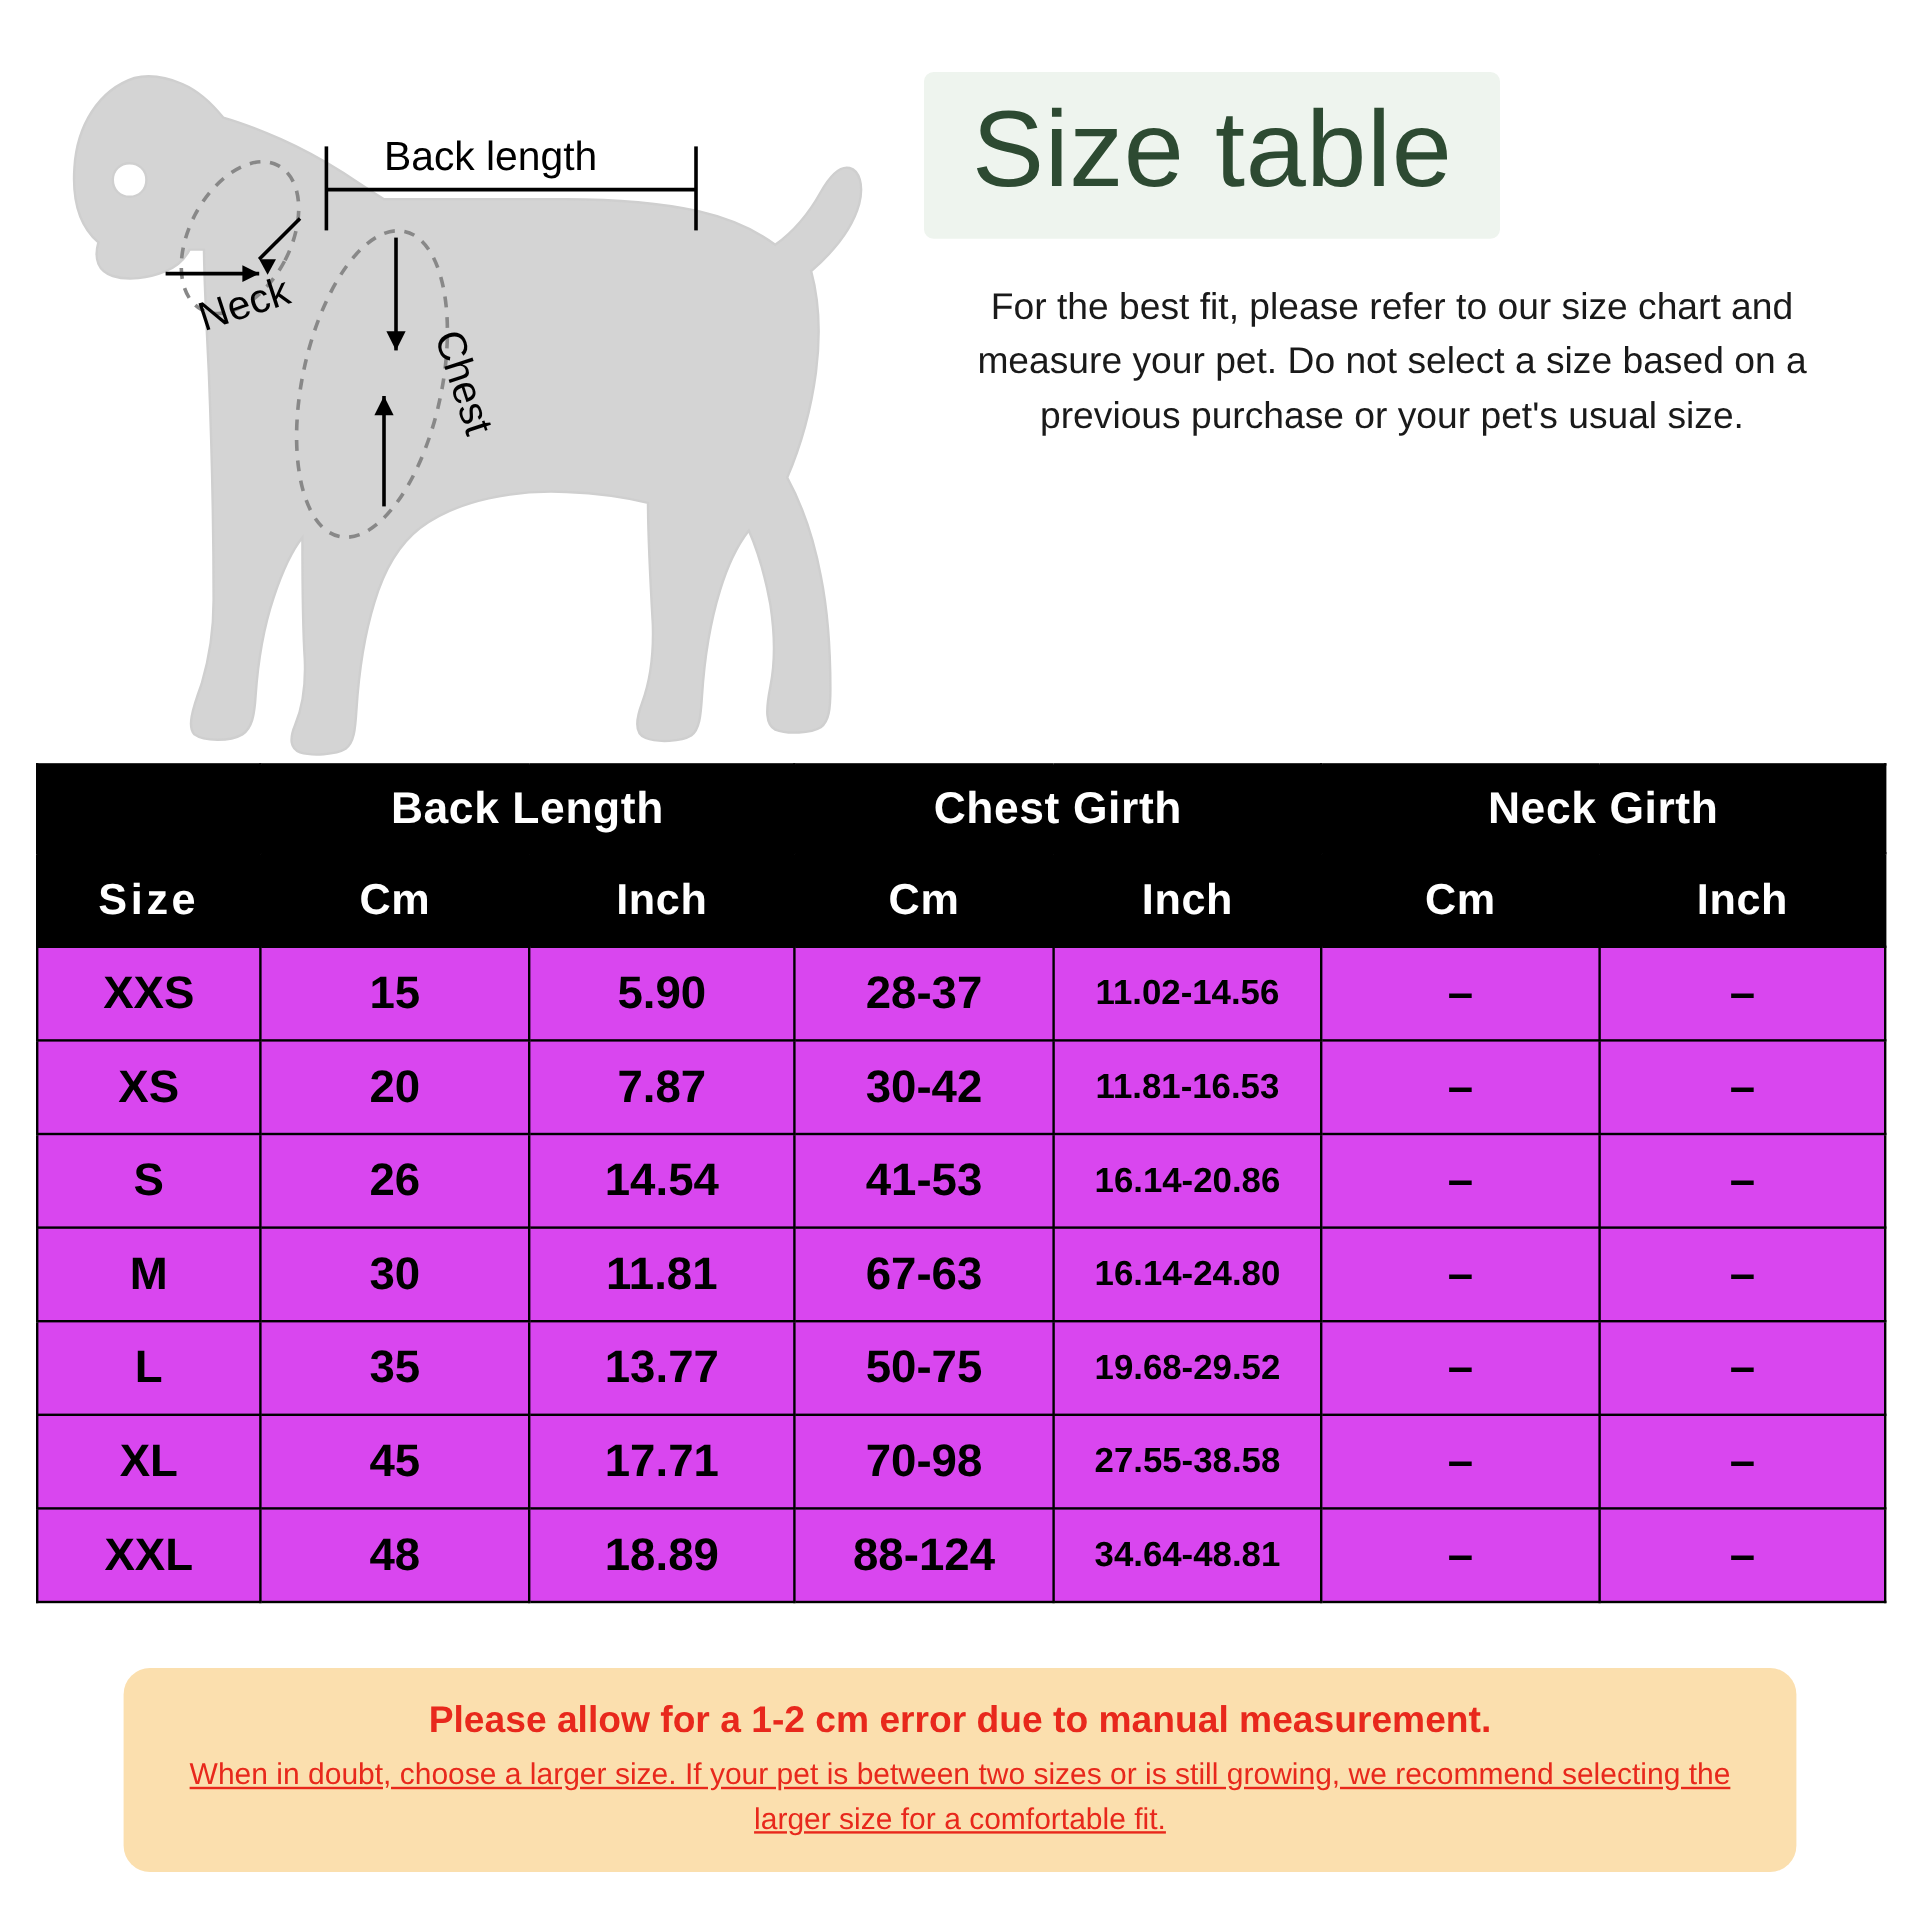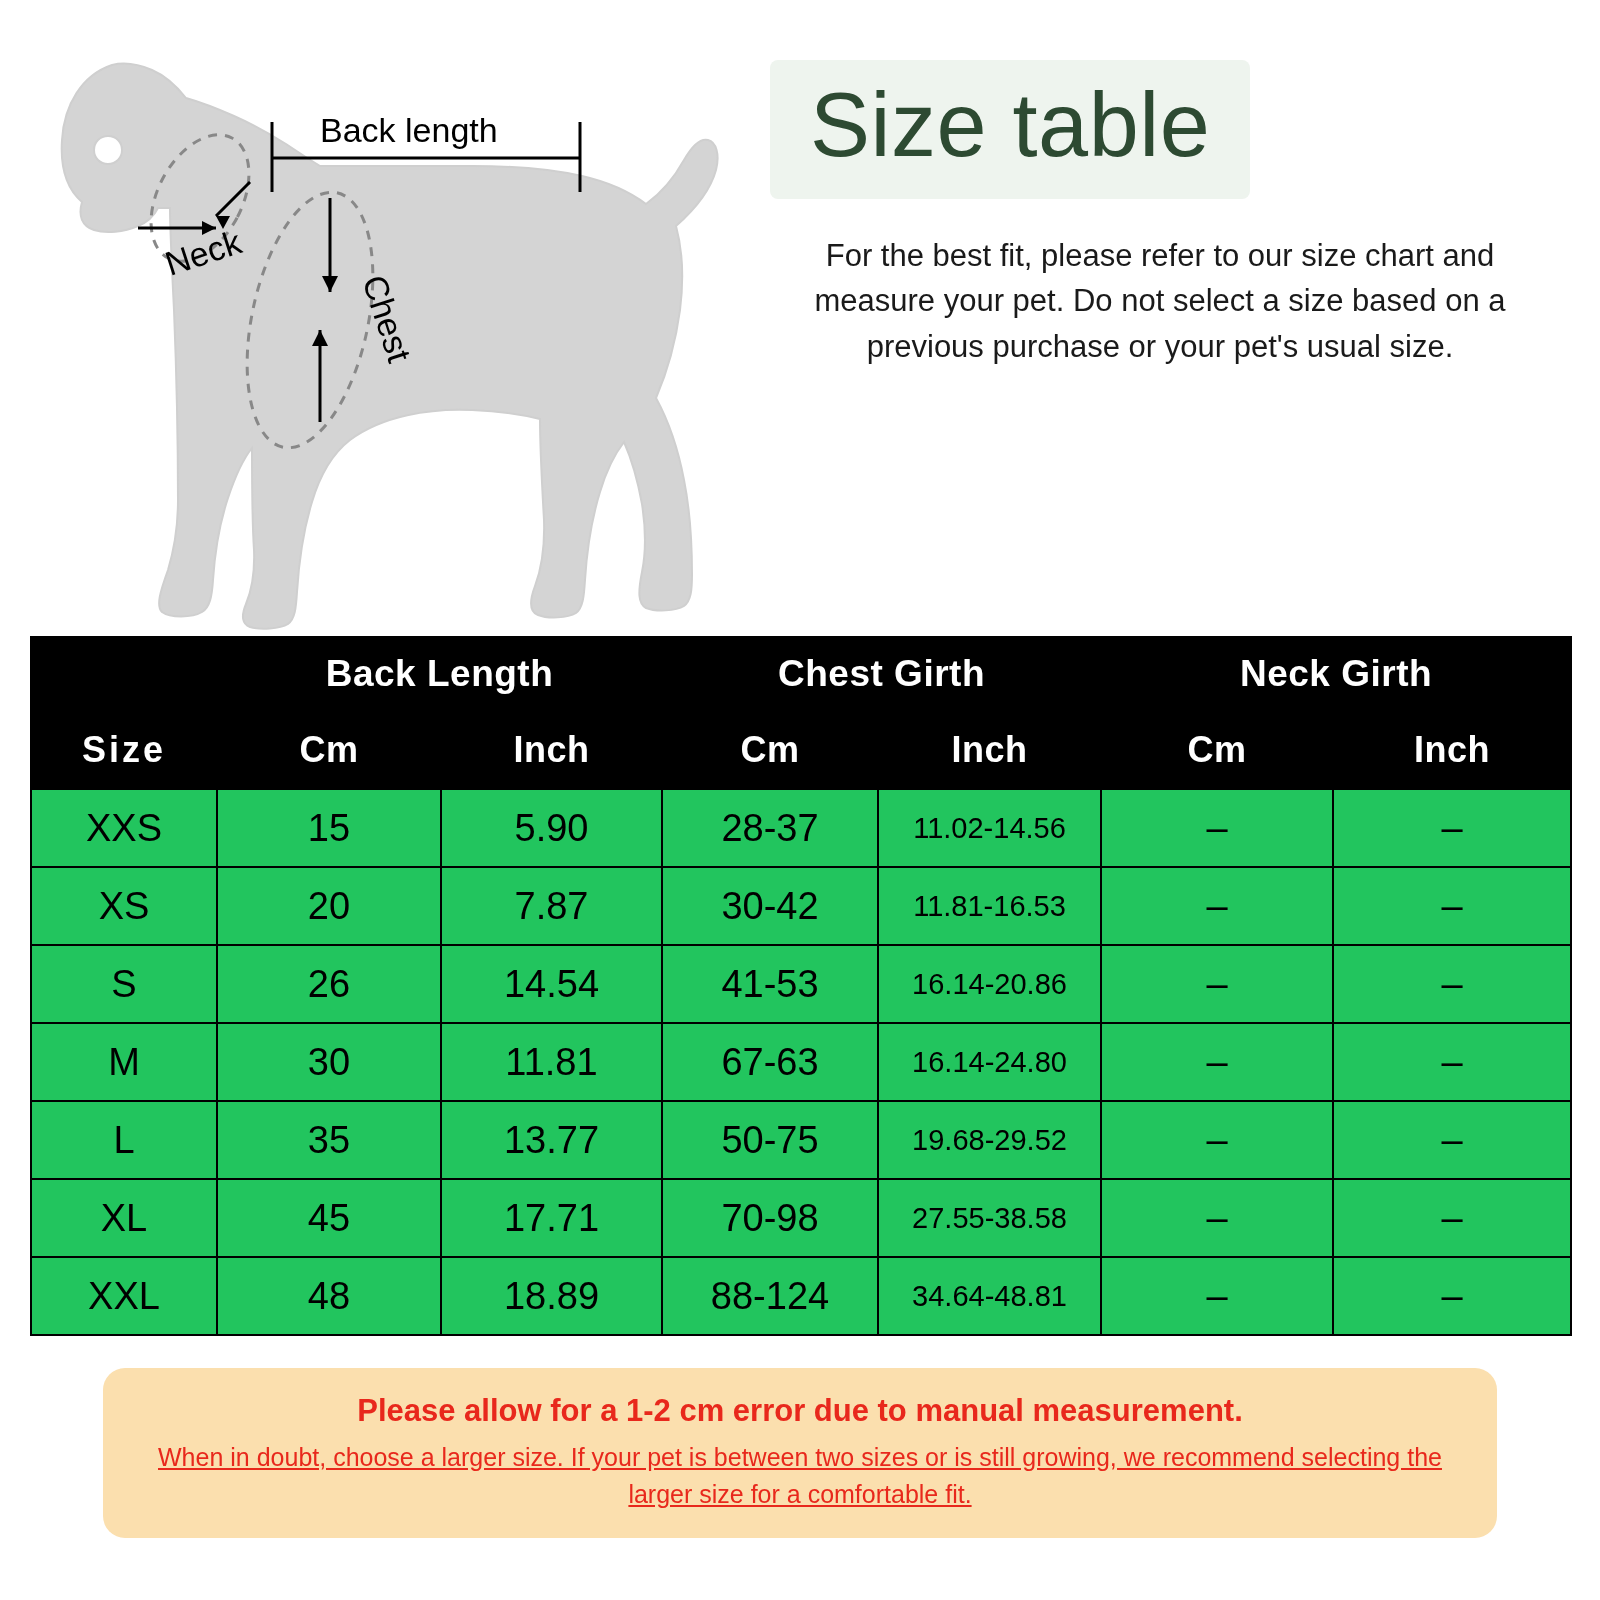--- a/index.html
+++ b/index.html
@@ -98,40 +98,40 @@
     height: 74px;
     letter-spacing: 0.5px;
   }
   .hdr-size {
     font-size: 36px;
     letter-spacing: 3px;
   }
   tbody td {
     font-size: 38px;
     height: 74px;
-    background: #22c55e;
+    background: #d946ef;
     color: #000000;
-    font-weight: 400;
+    font-weight: 700;
     margin-left: 20px;
   }
   tbody td.small {
     font-size: 29px;
   }
   .col-size  { width: 186px; }
   .col-bl-cm { width: 224px; }
   .col-bl-in { width: 221px; }
   .col-cg-cm { width: 216px; }
   .col-cg-in { width: 223px; }
   .col-ng-cm { width: 232px; }
   .col-ng-in { width: 238px; }
 
   
   .note {
     width: 1394px;
-    margin: 32px auto 0 auto;
+    margin: 54px auto 0 auto;
     background: #fbdfae;
     border-radius: 22px;
     padding: 20px 30px 24px 30px;
     box-sizing: border-box;
     text-align: center;
     color: #e8281c;
   }
   .note-strong {
     font-size: 31px;
     font-weight: bold;

